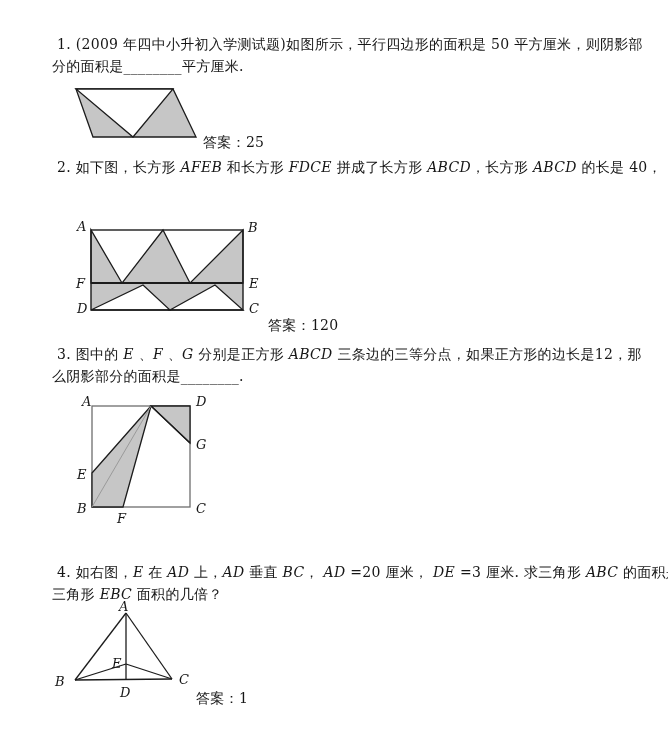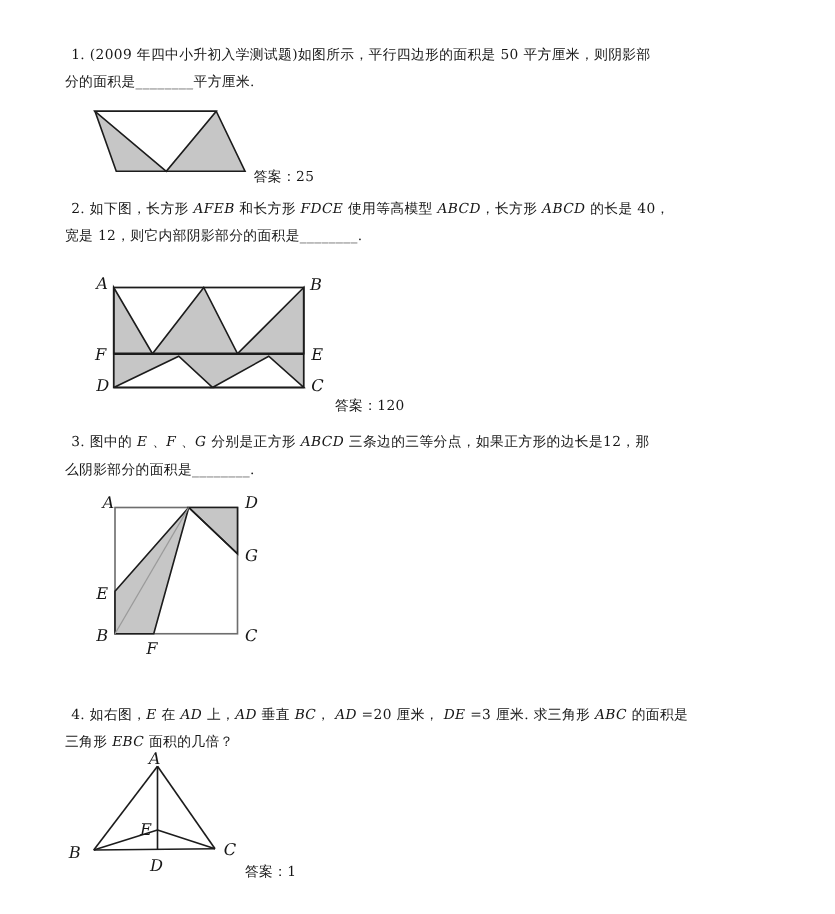--- a/index.html
+++ b/index.html
@@ -6,21 +6,21 @@
   .page {
     position:relative;
     width:668px; height:731px;
     background:#ffffff;
     font-family:"DejaVu Serif", serif;
     color:#161616;
     overflow:hidden;
   }
   .line {
     position:absolute;
-    font-size:11px;
+    font-size:14px;
     line-height:16px;
     letter-spacing:0.3px;
     white-space:pre;
   }
   .line .it { font-style:italic; }
   .fig { position:absolute; }
   svg text {
     font-family:"DejaVu Serif", serif;
     font-style:italic;
     font-size:13px;
@@ -42,22 +42,21 @@
 
   <div class="line" style="left:57px; top:36px"><span>1. (2009 年四中小升初入学测试题)如图所示，平行四边形的面积是 50 平方厘米，则阴影部</span></div>
   <div class="line" style="left:52px; top:58px"><span>分的面积是________平方厘米.</span></div>
 
   <svg class="fig" style="left:70px; top:82px" width="140" height="62" viewBox="0 0 140 62">
     <polygon class="shade" points="6,7 103,7 126,55 23,55"></polygon>
     <polygon class="whitefill" points="6,7 103,7 63,55"></polygon>
   </svg>
   <div class="line" style="left:203px; top:134px">答案：25</div>
 
-  <div class="line" style="left:57px; top:159px"><span>2. 如下图，长方形 </span><span class="it">AFEB</span><span> 和长方形 </span><span class="it">FDCE</span><span> 使用等高模型 </span><span class="it">ABCD</span><span>，长方形 </span><span class="it">ABCD</span><span> 的长是 40，</span></div>
-  <div class="line" style="left:52px; top:181px"><span>宽是 12，则它内部阴影部分的面积是________.</span></div>
+  <div class="line" style="left:57px; top:159px"><span>2. 如下图，长方形 </span><span class="it">AFEB</span><span> 和长方形 </span><span class="it">FDCE</span><span> 拼成了长方形 </span><span class="it">ABCD</span><span>，长方形 </span><span class="it">ABCD</span><span> 的长是 40，</span></div>
 
   <svg class="fig" style="left:60px; top:216px" width="220" height="100" viewBox="0 0 220 100">
     <polygon class="shade-ns" points="31,67 183,67 183,94 31,94"></polygon>
     <polygon class="whitefill" points="31,94 83,69 110,94"></polygon>
     <polygon class="whitefill" points="110,94 155,69 183,94"></polygon>
     <polygon class="shade" points="31,14 31,67 62,67"></polygon>
     <polygon class="shade" points="103,14 62,67 130,67"></polygon>
     <polygon class="shade" points="183,14 130,67 183,67"></polygon>
     <rect class="outline" x="31" y="14" width="152" height="80"></rect>
     <line class="midline" x1="31" y1="67" x2="183" y2="67"></line>

